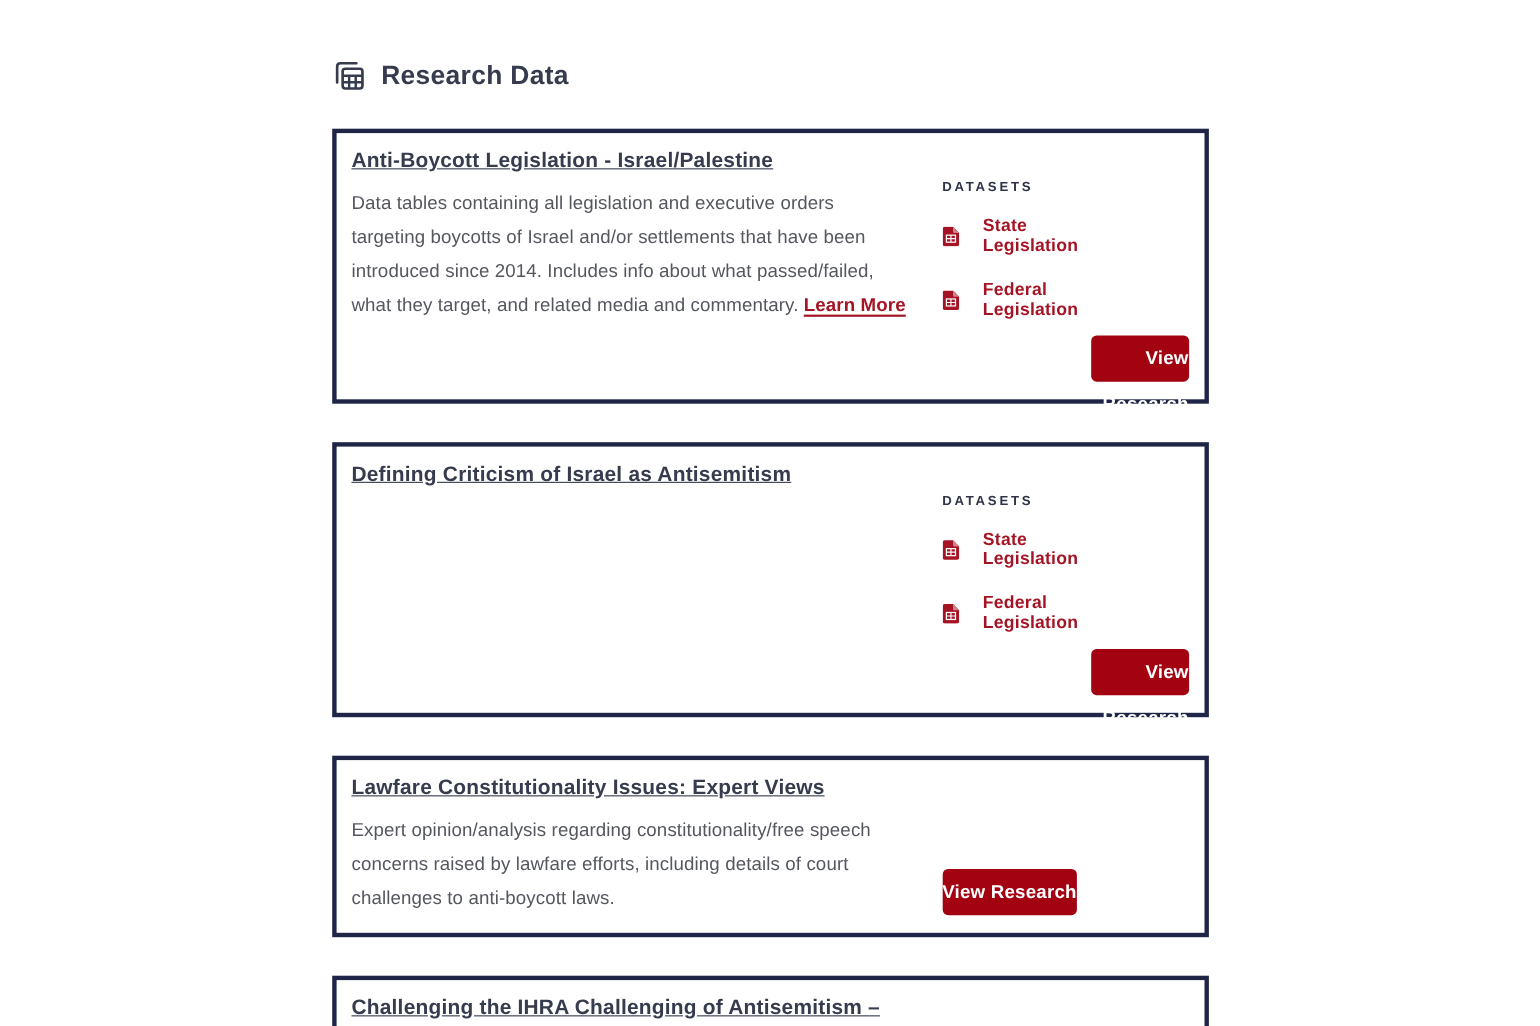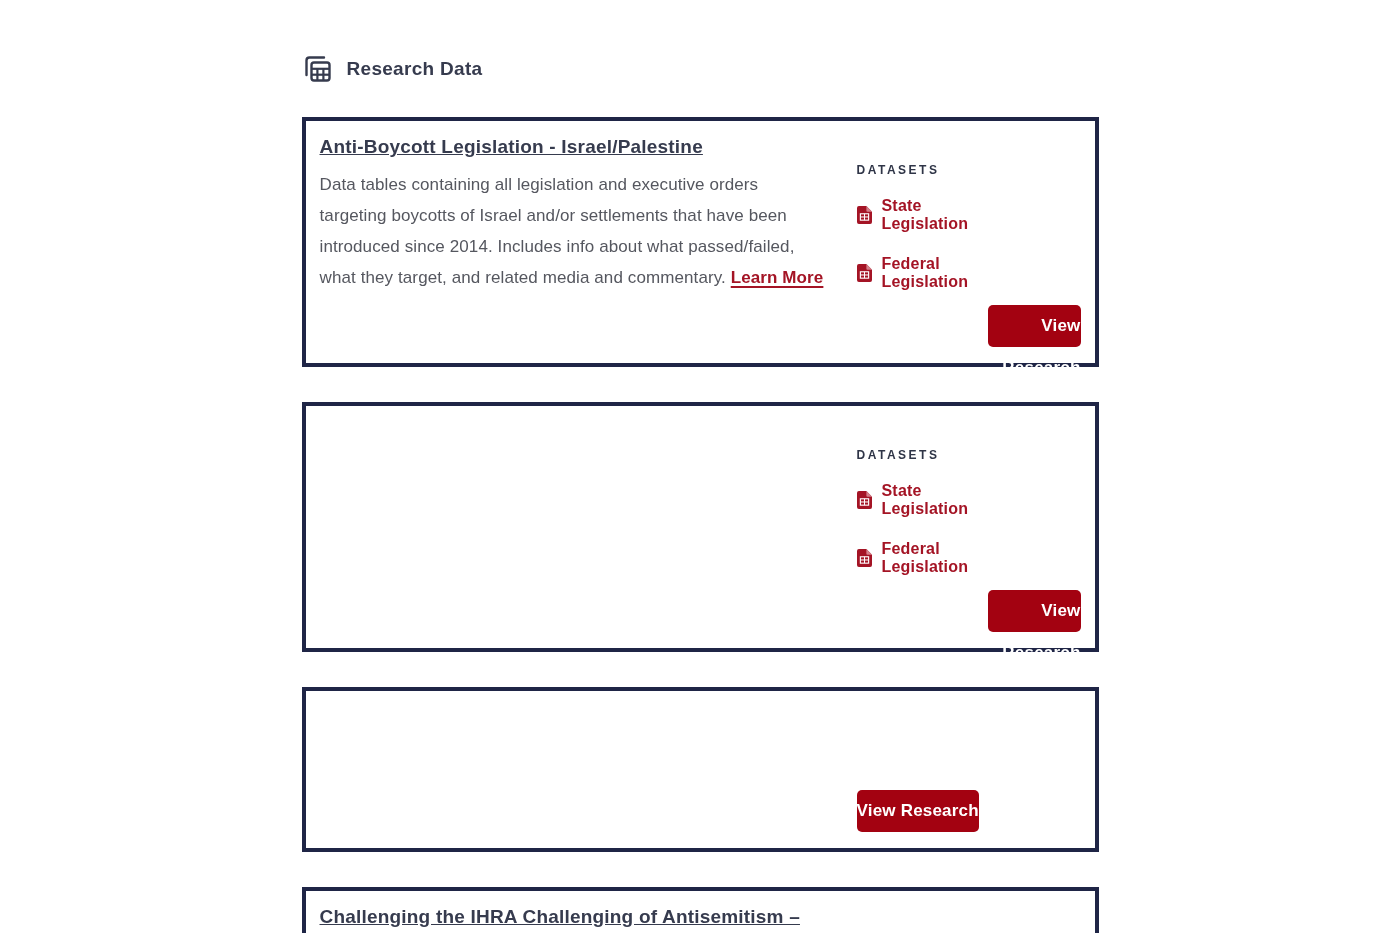--- a/index.html
+++ b/index.html
@@ -22,21 +22,21 @@
     margin:0 auto;
     padding-top:53px;
   }
   .section-header{
     display:flex;align-items:center;gap:14px;
     margin-bottom:33px;
   }
   .hdr-icon svg{display:block;}
   .hdr-title{
     margin:0;
-    font-size:19px;font-weight:700;
+    font-size:24px;font-weight:700;
     letter-spacing:0.3px;
     color:var(--heading);
   }
   .card{
     border:4px solid var(--navy);
     background:var(--white);
     margin-bottom:35px;
     padding:15px 14px 16px 14px;
     display:flex;
   }
@@ -70,21 +70,21 @@
     padding-top:27px;
     display:flex;flex-direction:row;
   }
   .datasets-label{
     font-size:12px;font-weight:700;
     letter-spacing:2.5px;
     color:#2f3547;
     margin-bottom:20px;
   }
   .dataset-item{
-    display:flex;align-items:center;gap:10px;
+    display:flex;align-items:center;gap:22px;
     margin-bottom:22px;
     color:var(--link-red);
     font-size:16px;font-weight:600;
     letter-spacing:0.2px;
     text-decoration:none;
     cursor:pointer;
   }
   .ds-icon{display:flex;}
   .view-research-btn{
     margin-top:auto;
@@ -154,20 +154,21 @@
             </svg>
           </span>
           <span class="ds-label">Federal Legislation</span>
         </a>
       </div>
       <a href="#" class="view-research-btn">View Research</a>
     </div>
   </section>
       <section class="card">
     <div class="card-left">
+      <h3 class="card-title">Defining Criticism of Israel as Antisemitism</h3>
     </div>
     <div class="card-right">
       <div class="datasets">
         <div class="datasets-label">DATASETS</div>
         <a href="#" class="dataset-item">
           <span class="ds-icon">
             <svg width="15" height="18" viewBox="0 0 16 19">
               <path d="M2 0 H10 L16 6 V17 Q16 19 14 19 H2 Q0 19 0 17 V2 Q0 0 2 0 Z" fill="#a41425"></path>
               <path d="M10 0 L16 6 H11 Q10 6 10 5 Z" fill="#d4808b"></path>
               <rect x="3.6" y="8.2" width="8.8" height="6.8" fill="none" stroke="#ffffff" stroke-width="1.2"></rect>
@@ -188,20 +189,25 @@
             </svg>
           </span>
           <span class="ds-label">Federal Legislation</span>
         </a>
       </div>
       <a href="#" class="view-research-btn">View Research</a>
     </div>
   </section>
       <section class="card">
     <div class="card-left">
+      <h3 class="card-title">Lawfare Constitutionality Issues: Expert Views</h3>
+      <p class="card-desc">
+        <span>Expert opinion/analysis regarding constitutionality/free speech concerns raised by lawfare efforts, including details of court challenges to anti-boycott laws.</span>
+        
+      </p>
     </div>
     <div class="card-right">
 
       <a href="#" class="view-research-btn">View Research</a>
     </div>
   </section>
       <section class="card">
     <div class="card-left">
       <h3 class="card-title">Challenging the IHRA Challenging of Antisemitism –</h3>
 

